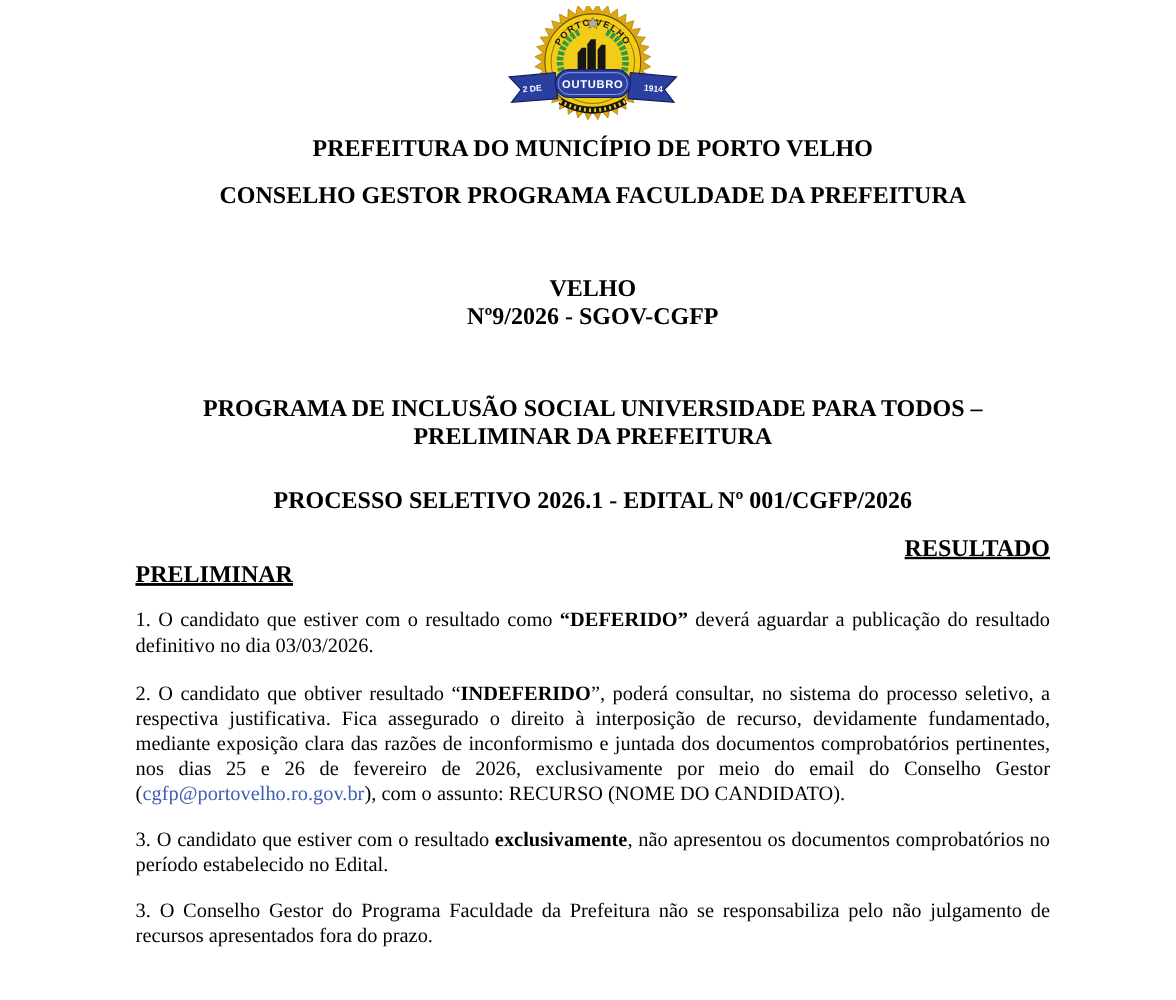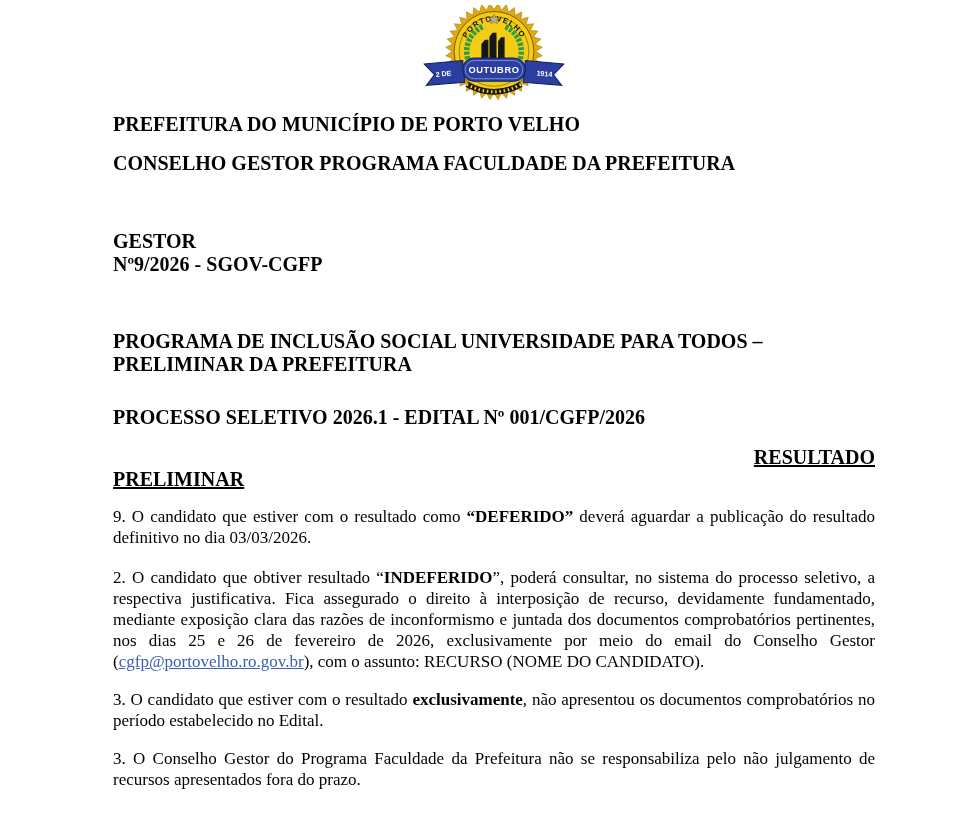--- a/index.html
+++ b/index.html
@@ -6,41 +6,41 @@
   body{
     width:980px;height:833px;overflow:hidden;
     font-family:"Liberation Serif","DejaVu Serif",serif;
     color:#000;
     -webkit-font-smoothing:antialiased;
   }
   .page{padding:5px 105px 0 113px;}
   .seal-wrap{width:146px;margin:0 auto;}
   .seal-wrap svg{display:block;}
   .c-title{
-    text-align:left;font-weight:bold;font-size:20px;line-height:23px;
+    text-align:center;font-weight:bold;font-size:20px;line-height:23px;
     white-space:pre-line;
   }
   .title-1{margin-top:7px;}
   .title-2{margin-top:16px;}
   .edital-block{margin-top:55px;}
   .program-block{margin-top:54px;}
   .processo-line{margin-top:30px;}
   .result-heading{margin-top:17px;font-weight:bold;font-size:20px;line-height:22px;}
   .result-line-right{text-align:right;}
   .result-line-left{text-align:left;text-decoration:underline;}
   .u{text-decoration:underline;}
   .doc-paragraph{
     font-size:17px;line-height:21px;text-align:justify;
     margin:19px 0 0 0;
   }
   .p-first{margin-top:16px;}
   .p-3,.p-4{margin-top:17px;}
   .b{font-weight:bold;}
   .link{
-    color:#3e5fb2;text-decoration:underline;cursor:pointer;
+    color:#3e5fb2;cursor:pointer;
   }
   .seal-text{font-family:"Liberation Sans","DejaVu Sans",sans-serif;font-weight:bold;}
 </style>
 </head>
 <body>
 
 <div class="page">
 
   <div class="seal-wrap">
     <svg width="146" height="101" viewBox="0 0 144 100">
@@ -83,32 +83,32 @@
         <text class="seal-text" x="22" y="70.5" font-size="7" fill="#ffffff" text-anchor="middle" transform="rotate(-5 22 68)">2 DE</text>
         <text class="seal-text" x="72" y="67.8" font-size="9.2" fill="#ffffff" text-anchor="middle" letter-spacing="0.6">OUTUBRO</text>
         <text class="seal-text" x="122" y="70.5" font-size="7" fill="#ffffff" text-anchor="middle" transform="rotate(5 122 68)">1914</text>
       </g>
     </svg>
   </div>
 
   <div class="c-title title-1">PREFEITURA DO MUNICÍPIO DE PORTO VELHO</div>
   <div class="c-title title-2">CONSELHO GESTOR PROGRAMA FACULDADE DA PREFEITURA</div>
 
-  <div class="c-title edital-block"><span>GESTOR</span><br><span>Nº9/2026 - SGOV-CGFP</span></div>
+  <div class="c-title edital-block"><span>VELHO</span><br><span>Nº9/2026 - SGOV-CGFP</span></div>
 
   <div class="c-title program-block"><span>PROGRAMA DE INCLUSÃO SOCIAL UNIVERSIDADE PARA TODOS –</span><br><span>PRELIMINAR DA PREFEITURA</span></div>
 
   <div class="c-title processo-line">PROCESSO SELETIVO 2026.1 - EDITAL Nº 001/CGFP/2026</div>
 
   <div class="result-heading">
     <div class="result-line-right"><span class="u">RESULTADO</span></div>
     <div class="result-line-left"><span class="u">PRELIMINAR</span></div>
   </div>
 
-  <p class="doc-paragraph p-first"><span>9. O candidato que estiver com o resultado como </span><span class="b">“DEFERIDO”</span><span> deverá aguardar a publicação do resultado definitivo no dia 03/03/2026.</span></p>
+  <p class="doc-paragraph p-first"><span>1. O candidato que estiver com o resultado como </span><span class="b">“DEFERIDO”</span><span> deverá aguardar a publicação do resultado definitivo no dia 03/03/2026.</span></p>
 
   <p class="doc-paragraph"><span>2. O candidato que obtiver resultado “</span><span class="b">INDEFERIDO</span><span>”, poderá consultar, no sistema do processo seletivo, a respectiva justificativa. Fica assegurado o direito à interposição de recurso, devidamente fundamentado, mediante exposição clara das razões de inconformismo e juntada dos documentos comprobatórios pertinentes, nos dias 25 e 26 de fevereiro de 2026, exclusivamente por meio do email do Conselho Gestor (</span><a class="link">cgfp@portovelho.ro.gov.br</a><span>), com o assunto: RECURSO (NOME DO CANDIDATO).</span></p>
 
   <p class="doc-paragraph p-3"><span>3. O candidato que estiver com o resultado </span><span class="b">exclusivamente</span><span>, não apresentou os documentos comprobatórios no período estabelecido no Edital.</span></p>
 
   <p class="doc-paragraph p-4"><span>3. O Conselho Gestor do Programa Faculdade da Prefeitura não se responsabiliza pelo não julgamento de recursos apresentados fora do prazo.</span></p>
 
 </div>
 
 </body></html>

